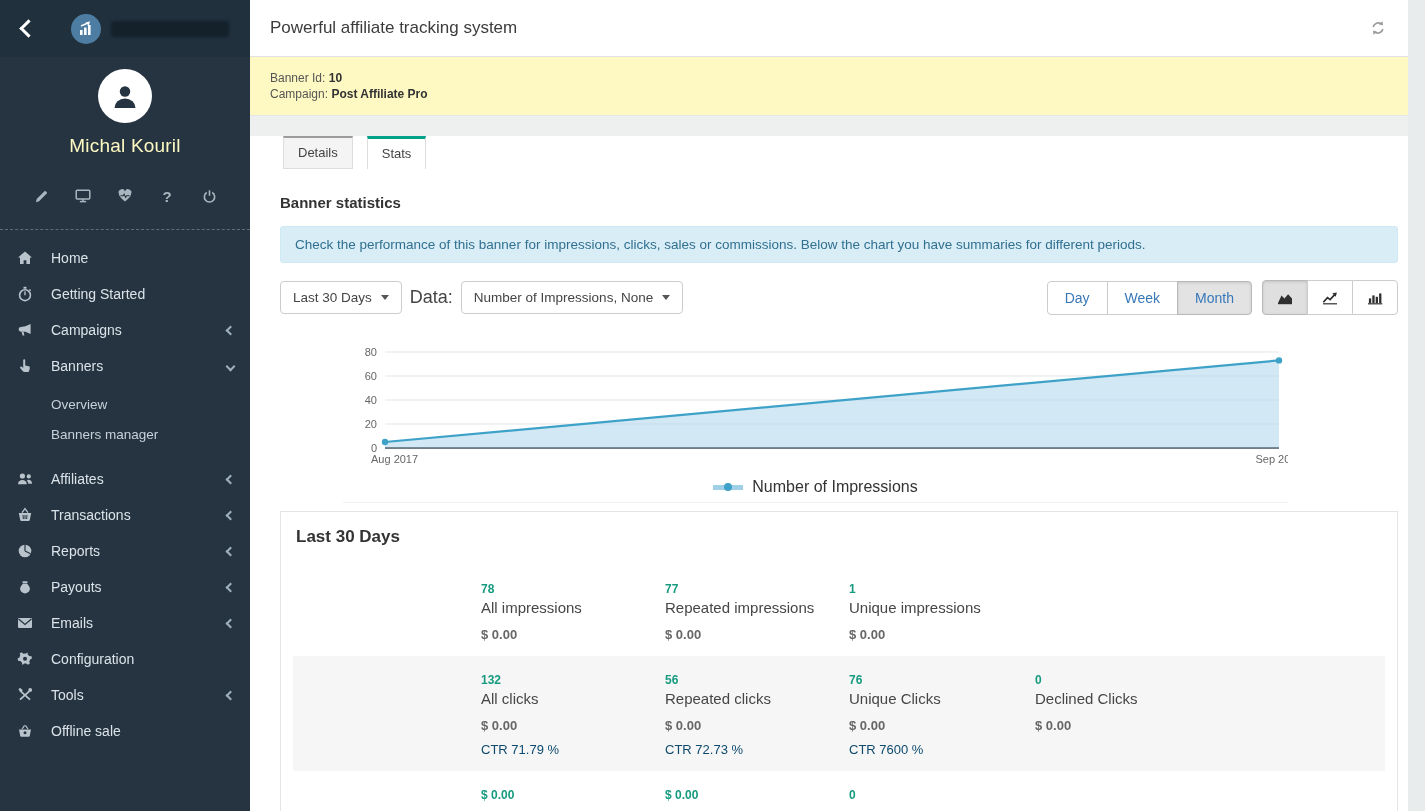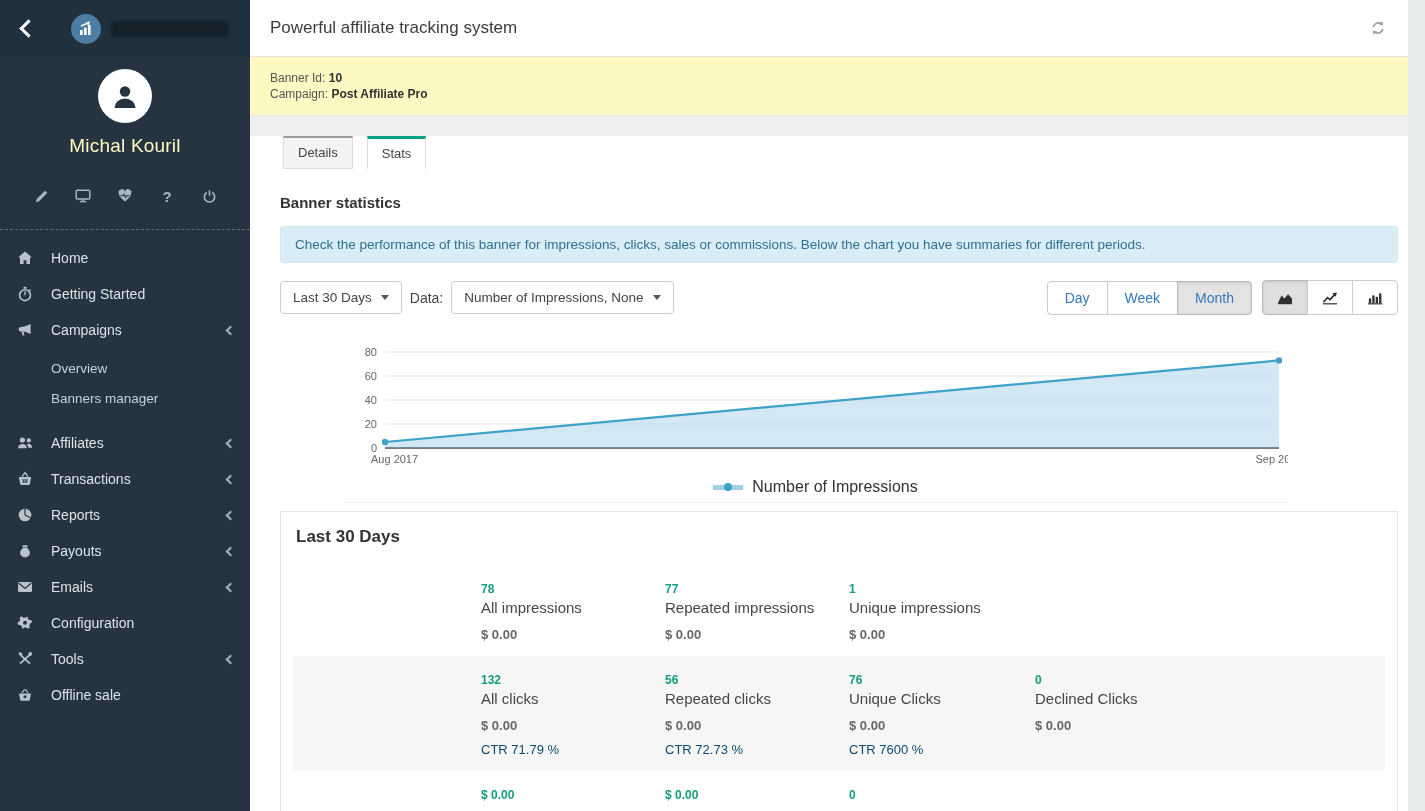--- a/index.html
+++ b/index.html
@@ -52,21 +52,21 @@
   .tab.inactive { background:#f4f4f4; border:1px solid #ddd; border-top:2px solid #9b9b9b; }
   .tab.active { background:#fff; border-left:1px solid #ddd; border-right:1px solid #ddd; border-top:3px solid #00a28a; }
 
   .section-title { font-size:15px; font-weight:bold; color:#333; margin-top:25px; }
 
   .info-alert { margin-top:15px; background:#d9edf7; border:1px solid #cfe9f5; border-radius:3px; padding:10px 14px; font-size:13.5px; color:#31708f; }
 
   .controls { display:flex; align-items:center; margin-top:17px; }
   .select-box { display:flex; align-items:center; border:1px solid #ccc; border-radius:4px; background:#fff; padding:8px 12px; font-size:13.5px; color:#444; cursor:pointer; }
   .caret { width:0; height:0; border-left:4px solid transparent; border-right:4px solid transparent; border-top:5px solid #555; margin-left:9px; }
-  .data-label { margin:0 8px; font-size:14px; color:#444; }
+  .data-label { margin:0 8px; font-size:18px; color:#444; }
   .controls-right { margin-left:auto; display:flex; align-items:center; }
   .btn-group { display:flex; }
   .pbtn { border:1px solid #ccc; background:#fff; color:#3878b8; font-size:14px; padding:8px 17px; cursor:pointer; margin-left:-1px; font-family:inherit; }
   .pbtn:first-child { border-radius:4px 0 0 4px; margin-left:0; }
   .pbtn:last-child { border-radius:0 4px 4px 0; }
   .pbtn.active { background:#e3e3e3; border-color:#b9b9b9; box-shadow:inset 0 1px 3px rgba(0,0,0,.12); }
   .type-group { margin-left:10px; }
   .tbtn { width:46px; height:35px; display:flex; align-items:center; justify-content:center; border:1px solid #ccc; background:#fff; cursor:pointer; margin-left:-1px; }
   .tbtn:first-child { border-radius:4px 0 0 4px; margin-left:0; }
   .tbtn:last-child { border-radius:0 4px 4px 0; }
@@ -175,20 +175,29 @@
       </div>
       <div class="nav-item">
         <span class="nicon">
             <svg class="icon" width="16" height="16" viewBox="0 0 16 16">
               <path d="M13.6 2 V12 L8.4 9.7 H4 a2.4 2.4 0 0 1 0-4.8 L8.4 4.3 Z" fill="currentColor"></path>
               <path d="M4.6 10 L5.6 13.4 H7.4 L6.6 10 Z" fill="currentColor"></path>
             </svg>
           </span>
         <span class="nlabel">Campaigns</span>
         <span class="chev left"></span>
+      </div>
+      <div class="nav-item">
+        <span class="nicon">
+            <svg class="icon" width="16" height="16" viewBox="0 0 16 16">
+              <path d="M6.2 2.2 a1 1 0 0 1 2 0 V7.4 l3.6 .9 a1.4 1.4 0 0 1 1 1.6 l-.5 2.6 a1.8 1.8 0 0 1 -1.8 1.5 H7.6 a2.4 2.4 0 0 1 -1.9 -.95 L3.3 10.2 a1.05 1.05 0 0 1 1.6 -1.35 l1.3 1.15 Z" fill="currentColor"></path>
+            </svg>
+          </span>
+        <span class="nlabel">Banners</span>
+        <span class="chev down"></span>
       </div>
       <div class="nav-sub">
         <div class="nav-sub-item">
             <span>Overview</span>
           </div>
         <div class="nav-sub-item">
             <span>Banners manager</span>
           </div>
       </div>
       <div class="nav-item">

